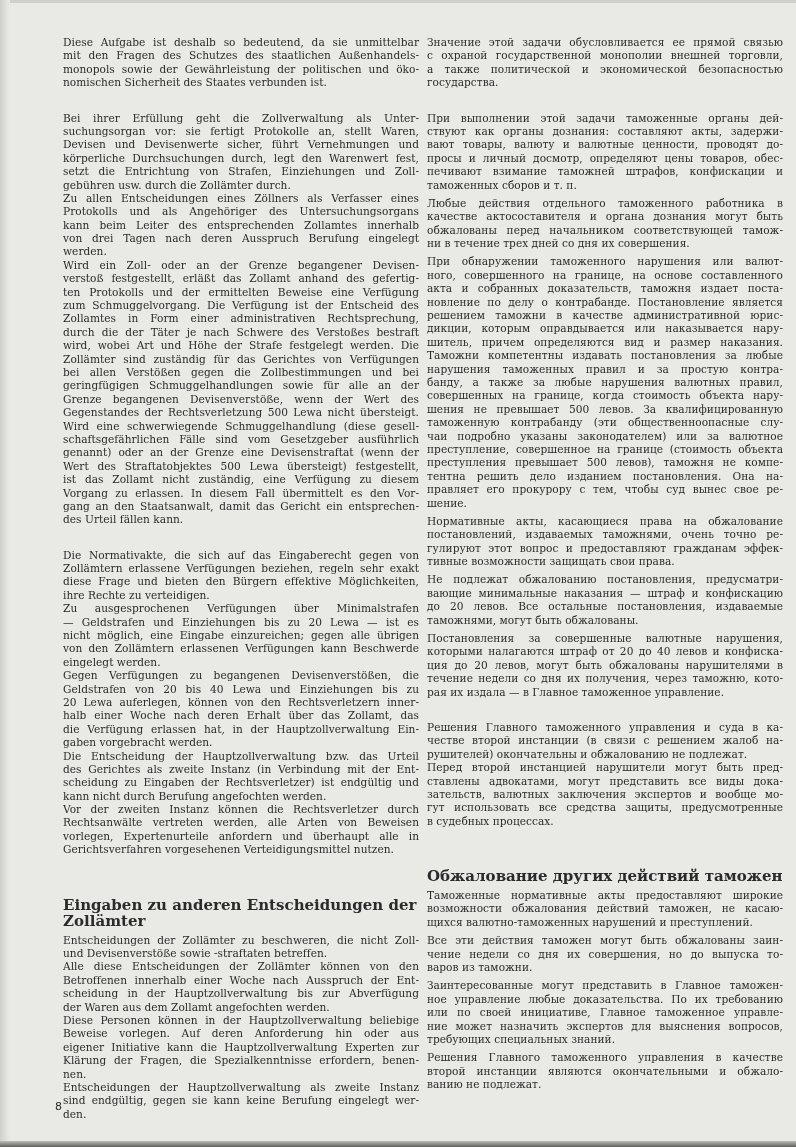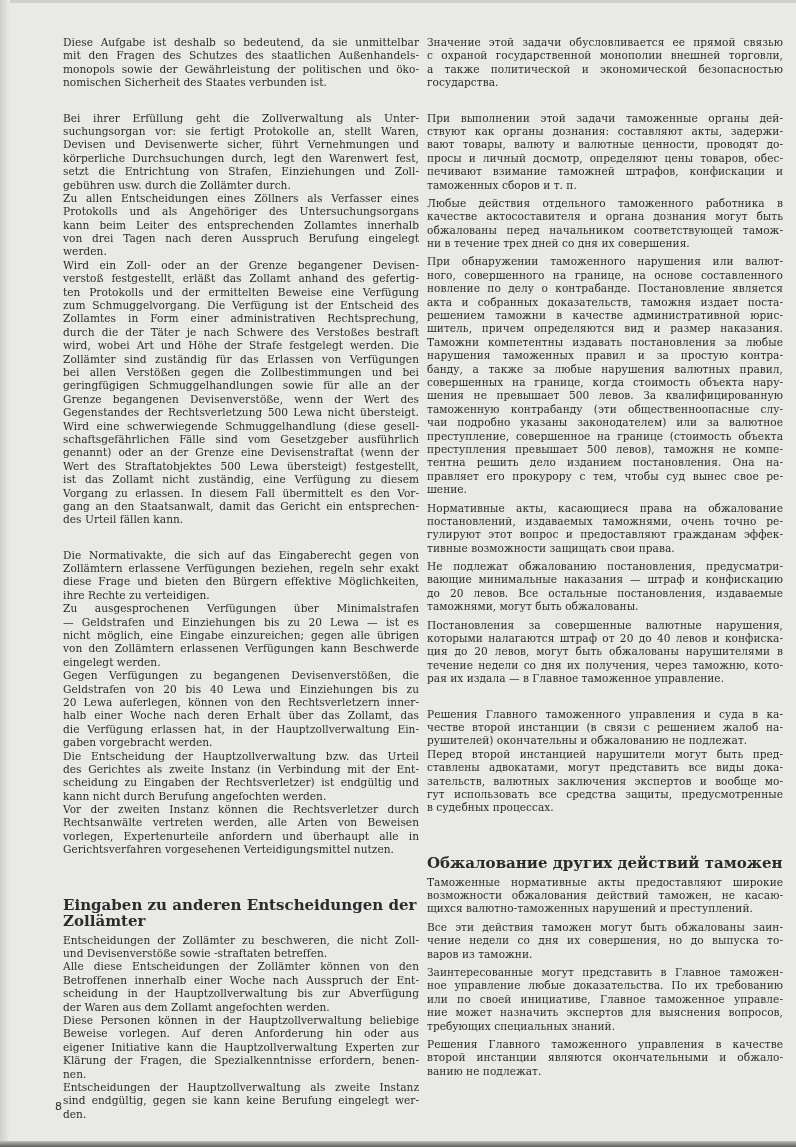--- a/index.html
+++ b/index.html
@@ -75,21 +75,21 @@
       <span class="line last">werden.</span>
     </div>
     <div class="para">
       <span class="line">Wird ein Zoll- oder an der Grenze begangener Devisen-</span>
       <span class="line">verstoß festgestellt, erläßt das Zollamt anhand des gefertig-</span>
       <span class="line">ten Protokolls und der ermittelten Beweise eine Verfügung</span>
       <span class="line">zum Schmuggelvorgang. Die Verfügung ist der Entscheid des</span>
       <span class="line">Zollamtes in Form einer administrativen Rechtsprechung,</span>
       <span class="line">durch die der Täter je nach Schwere des Verstoßes bestraft</span>
       <span class="line">wird, wobei Art und Höhe der Strafe festgelegt werden. Die</span>
-      <span class="line">Zollämter sind zuständig für das Erlassen von Verfügungen</span>
+      <span class="line">Zollämter sind zuständig für das Gerichtes von Verfügungen</span>
       <span class="line">bei allen Verstößen gegen die Zollbestimmungen und bei</span>
       <span class="line">geringfügigen Schmuggelhandlungen sowie für alle an der</span>
       <span class="line">Grenze begangenen Devisenverstöße, wenn der Wert des</span>
       <span class="line">Gegenstandes der Rechtsverletzung 500 Lewa nicht übersteigt.</span>
       <span class="line">Wird eine schwerwiegende Schmuggelhandlung (diese gesell-</span>
       <span class="line">schaftsgefährlichen Fälle sind vom Gesetzgeber ausführlich</span>
       <span class="line">genannt) oder an der Grenze eine Devisenstraftat (wenn der</span>
       <span class="line">Wert des Straftatobjektes 500 Lewa übersteigt) festgestellt,</span>
       <span class="line">ist das Zollamt nicht zuständig, eine Verfügung zu diesem</span>
       <span class="line">Vorgang zu erlassen. In diesem Fall übermittelt es den Vor-</span>
@@ -176,23 +176,24 @@
     <div class="para">
       <span class="line">Любые действия отдельного таможенного работника в</span>
       <span class="line">качестве актосоставителя и органа дознания могут быть</span>
       <span class="line">обжалованы перед начальником соответствующей тамож-</span>
       <span class="line last">ни в течение трех дней со дня их совершения.</span>
     </div>
     <div class="gap-s"></div>
     <div class="para">
       <span class="line">При обнаружении таможенного нарушения или валют-</span>
       <span class="line">ного, совершенного на границе, на основе составленного</span>
+      <span class="line">акта и собранных доказательств, таможня издает поста-</span>
       <span class="line">новление по делу о контрабанде. Постановление является</span>
-      <span class="line">акта и собранных доказательств, таможня издает поста-</span>
       <span class="line">решением таможни в качестве административной юрис-</span>
+      <span class="line">дикции, которым оправдывается или наказывается нару-</span>
       <span class="line">шитель, причем определяются вид и размер наказания.</span>
       <span class="line">Таможни компетентны издавать постановления за любые</span>
       <span class="line">нарушения таможенных правил и за простую контра-</span>
       <span class="line">банду, а также за любые нарушения валютных правил,</span>
       <span class="line">совершенных на границе, когда стоимость объекта нару-</span>
       <span class="line">шения не превышает 500 левов. За квалифицированную</span>
       <span class="line">таможенную контрабанду (эти общественноопасные слу-</span>
       <span class="line">чаи подробно указаны законодателем) или за валютное</span>
       <span class="line">преступление, совершенное на границе (стоимость объекта</span>
       <span class="line">преступления превышает 500 левов), таможня не компе-</span>

